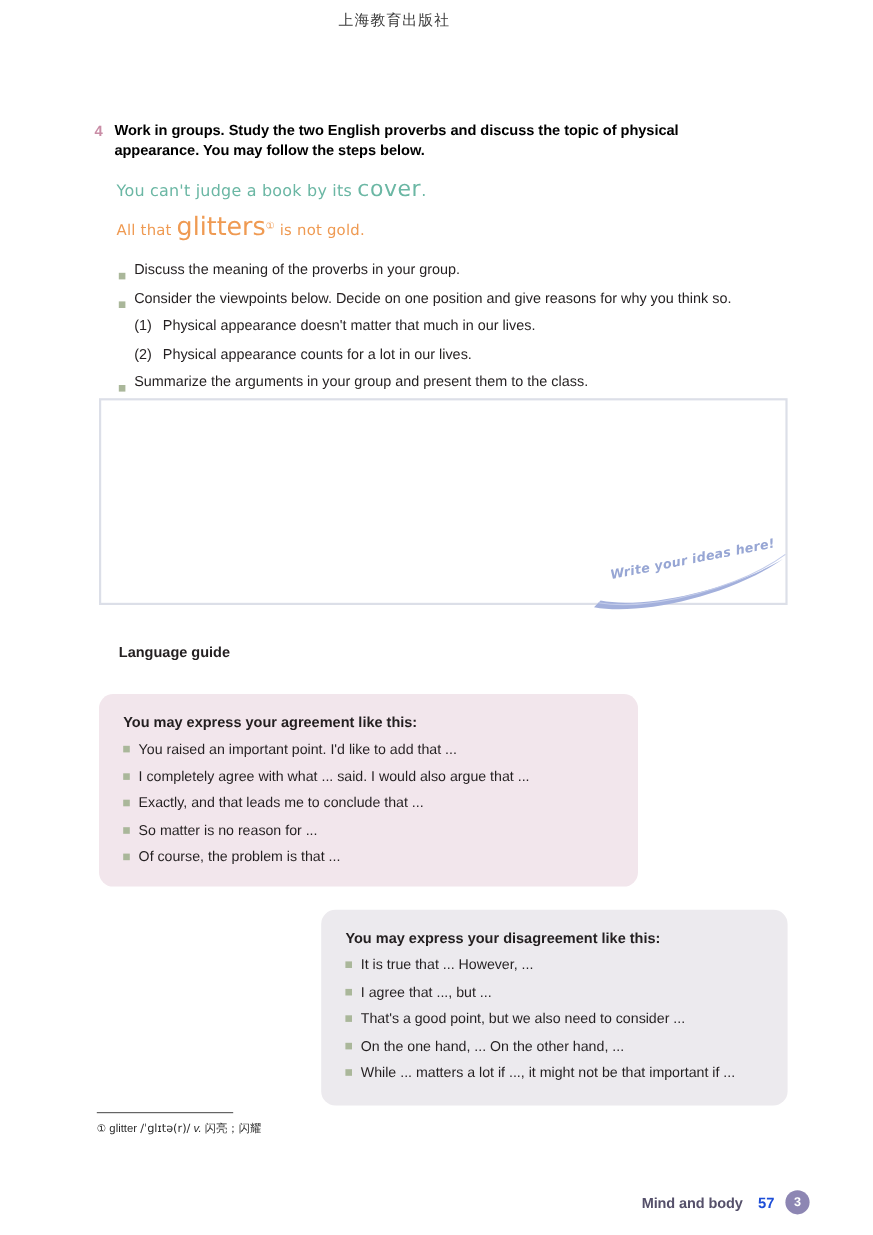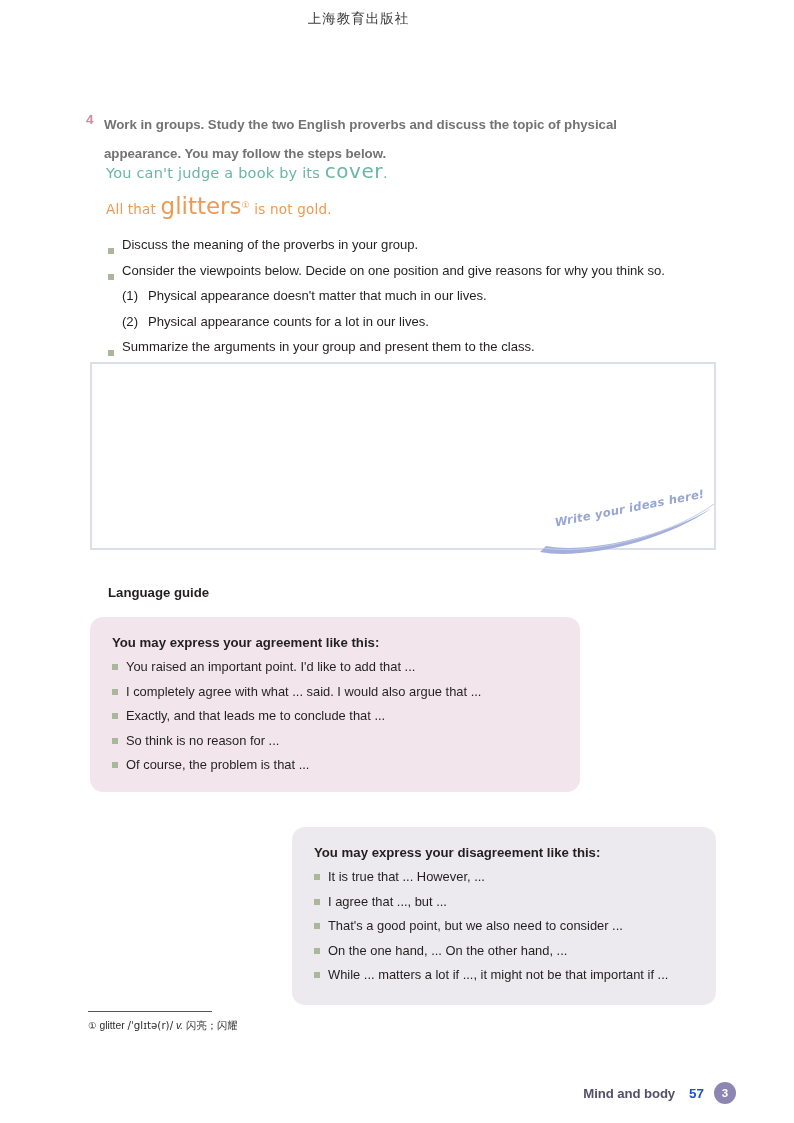--- a/index.html
+++ b/index.html
@@ -53,22 +53,22 @@
     width: 18px;
     flex: none;
     font-size: 13.5px;
     font-weight: bold;
     color: #c98da6;
     line-height: 20.5px;
   }
   .task-text {
     font-size: 13.3px;
     font-weight: bold;
-    line-height: 29px;
-    color: #737373;
+    line-height: 18px;
+    color: #000000;
     letter-spacing: -0.05px;
   }
 
   
   .proverbs {
     position: absolute;
     left: 106px;
     top: 161px;
   }
   .proverb {
@@ -184,21 +184,21 @@
   }
 
   .guide-box {
     position: absolute;
     box-sizing: border-box;
     border-radius: 13px;
     padding: 18px 22px 16px 22px;
   }
   .guide-box.agreement {
     left: 90px;
-    top: 617px;
+    top: 631px;
     width: 490px;
     height: 175px;
     background: #f2e6ec;
   }
   .guide-box.disagreement {
     left: 292px;
     top: 815px;
     width: 424px;
     height: 178px;
     background: #eceaee;
@@ -346,21 +346,21 @@
     <div class="guide-item">
       <span class="sq-bullet"></span>
       <span class="guide-text">I completely agree with what ... said. I would also argue that ...</span>
     </div>
     <div class="guide-item">
       <span class="sq-bullet"></span>
       <span class="guide-text">Exactly, and that leads me to conclude that ...</span>
     </div>
     <div class="guide-item">
       <span class="sq-bullet"></span>
-      <span class="guide-text">So think is no reason for ...</span>
+      <span class="guide-text">So matter is no reason for ...</span>
     </div>
     <div class="guide-item">
       <span class="sq-bullet"></span>
       <span class="guide-text">Of course, the problem is that ...</span>
     </div>
   </div>
 
   <div class="guide-box disagreement">
     <div class="guide-heading">You may express your disagreement like this:</div>
     <div class="guide-item">

